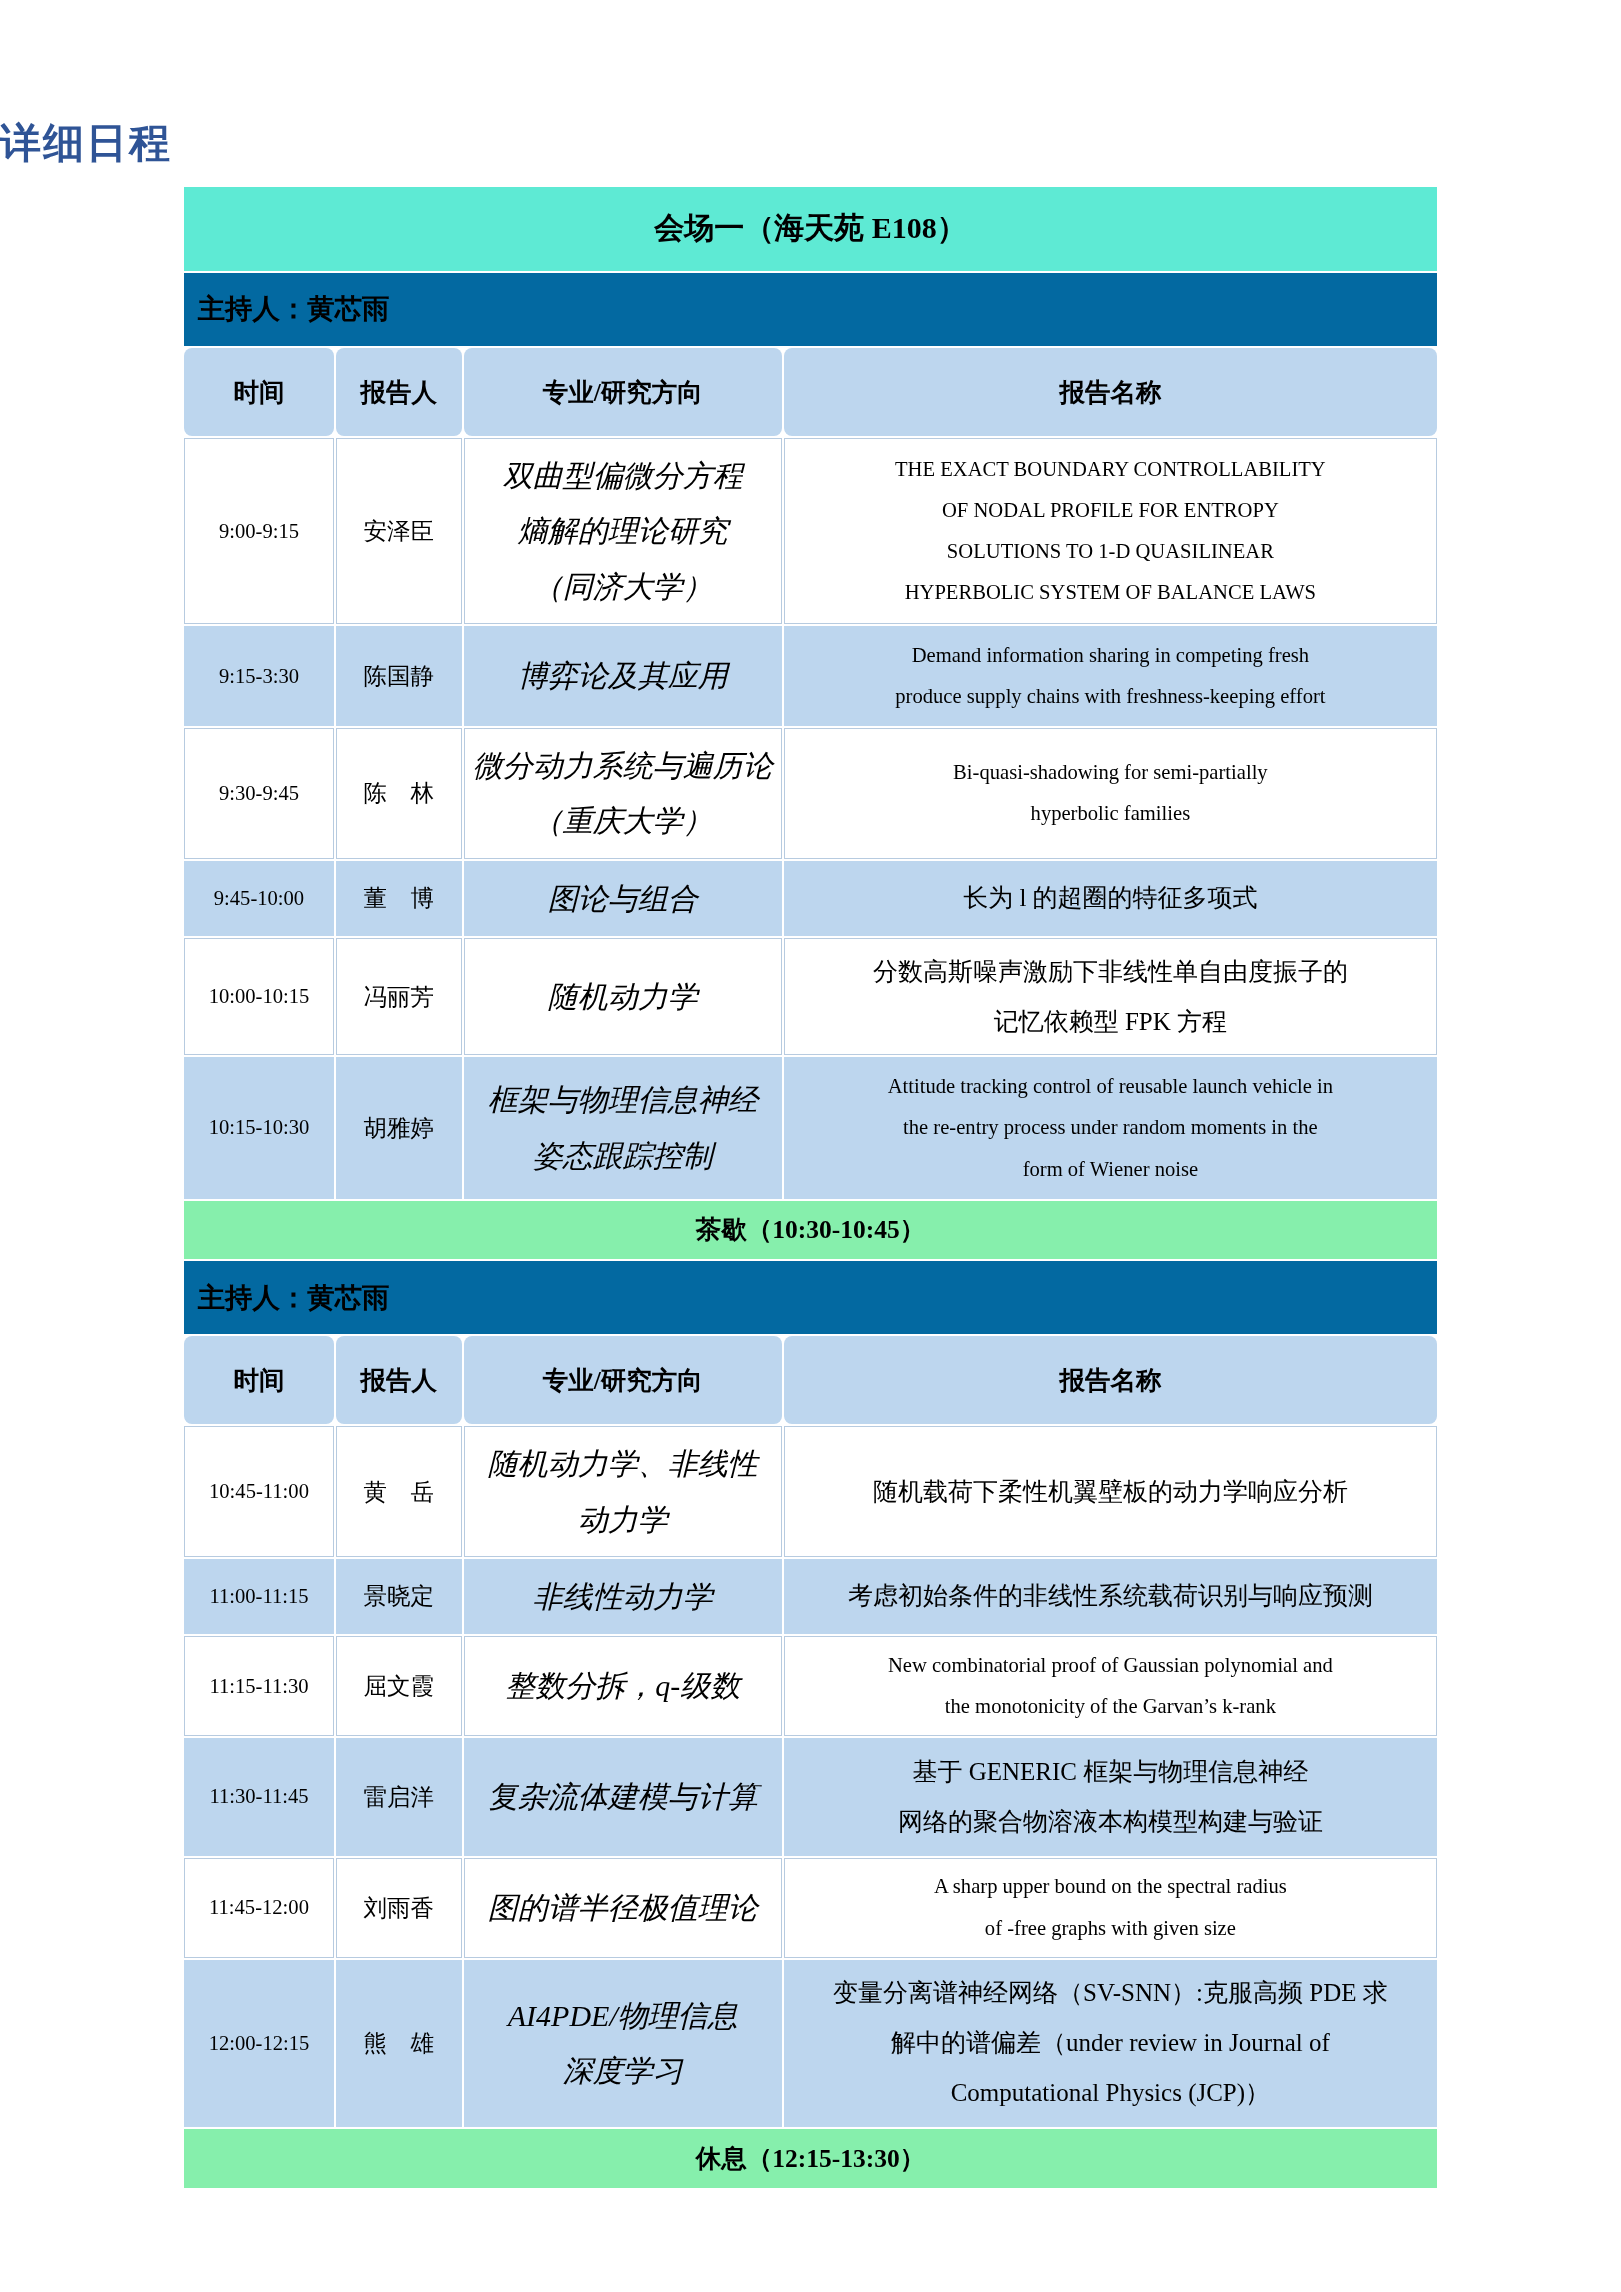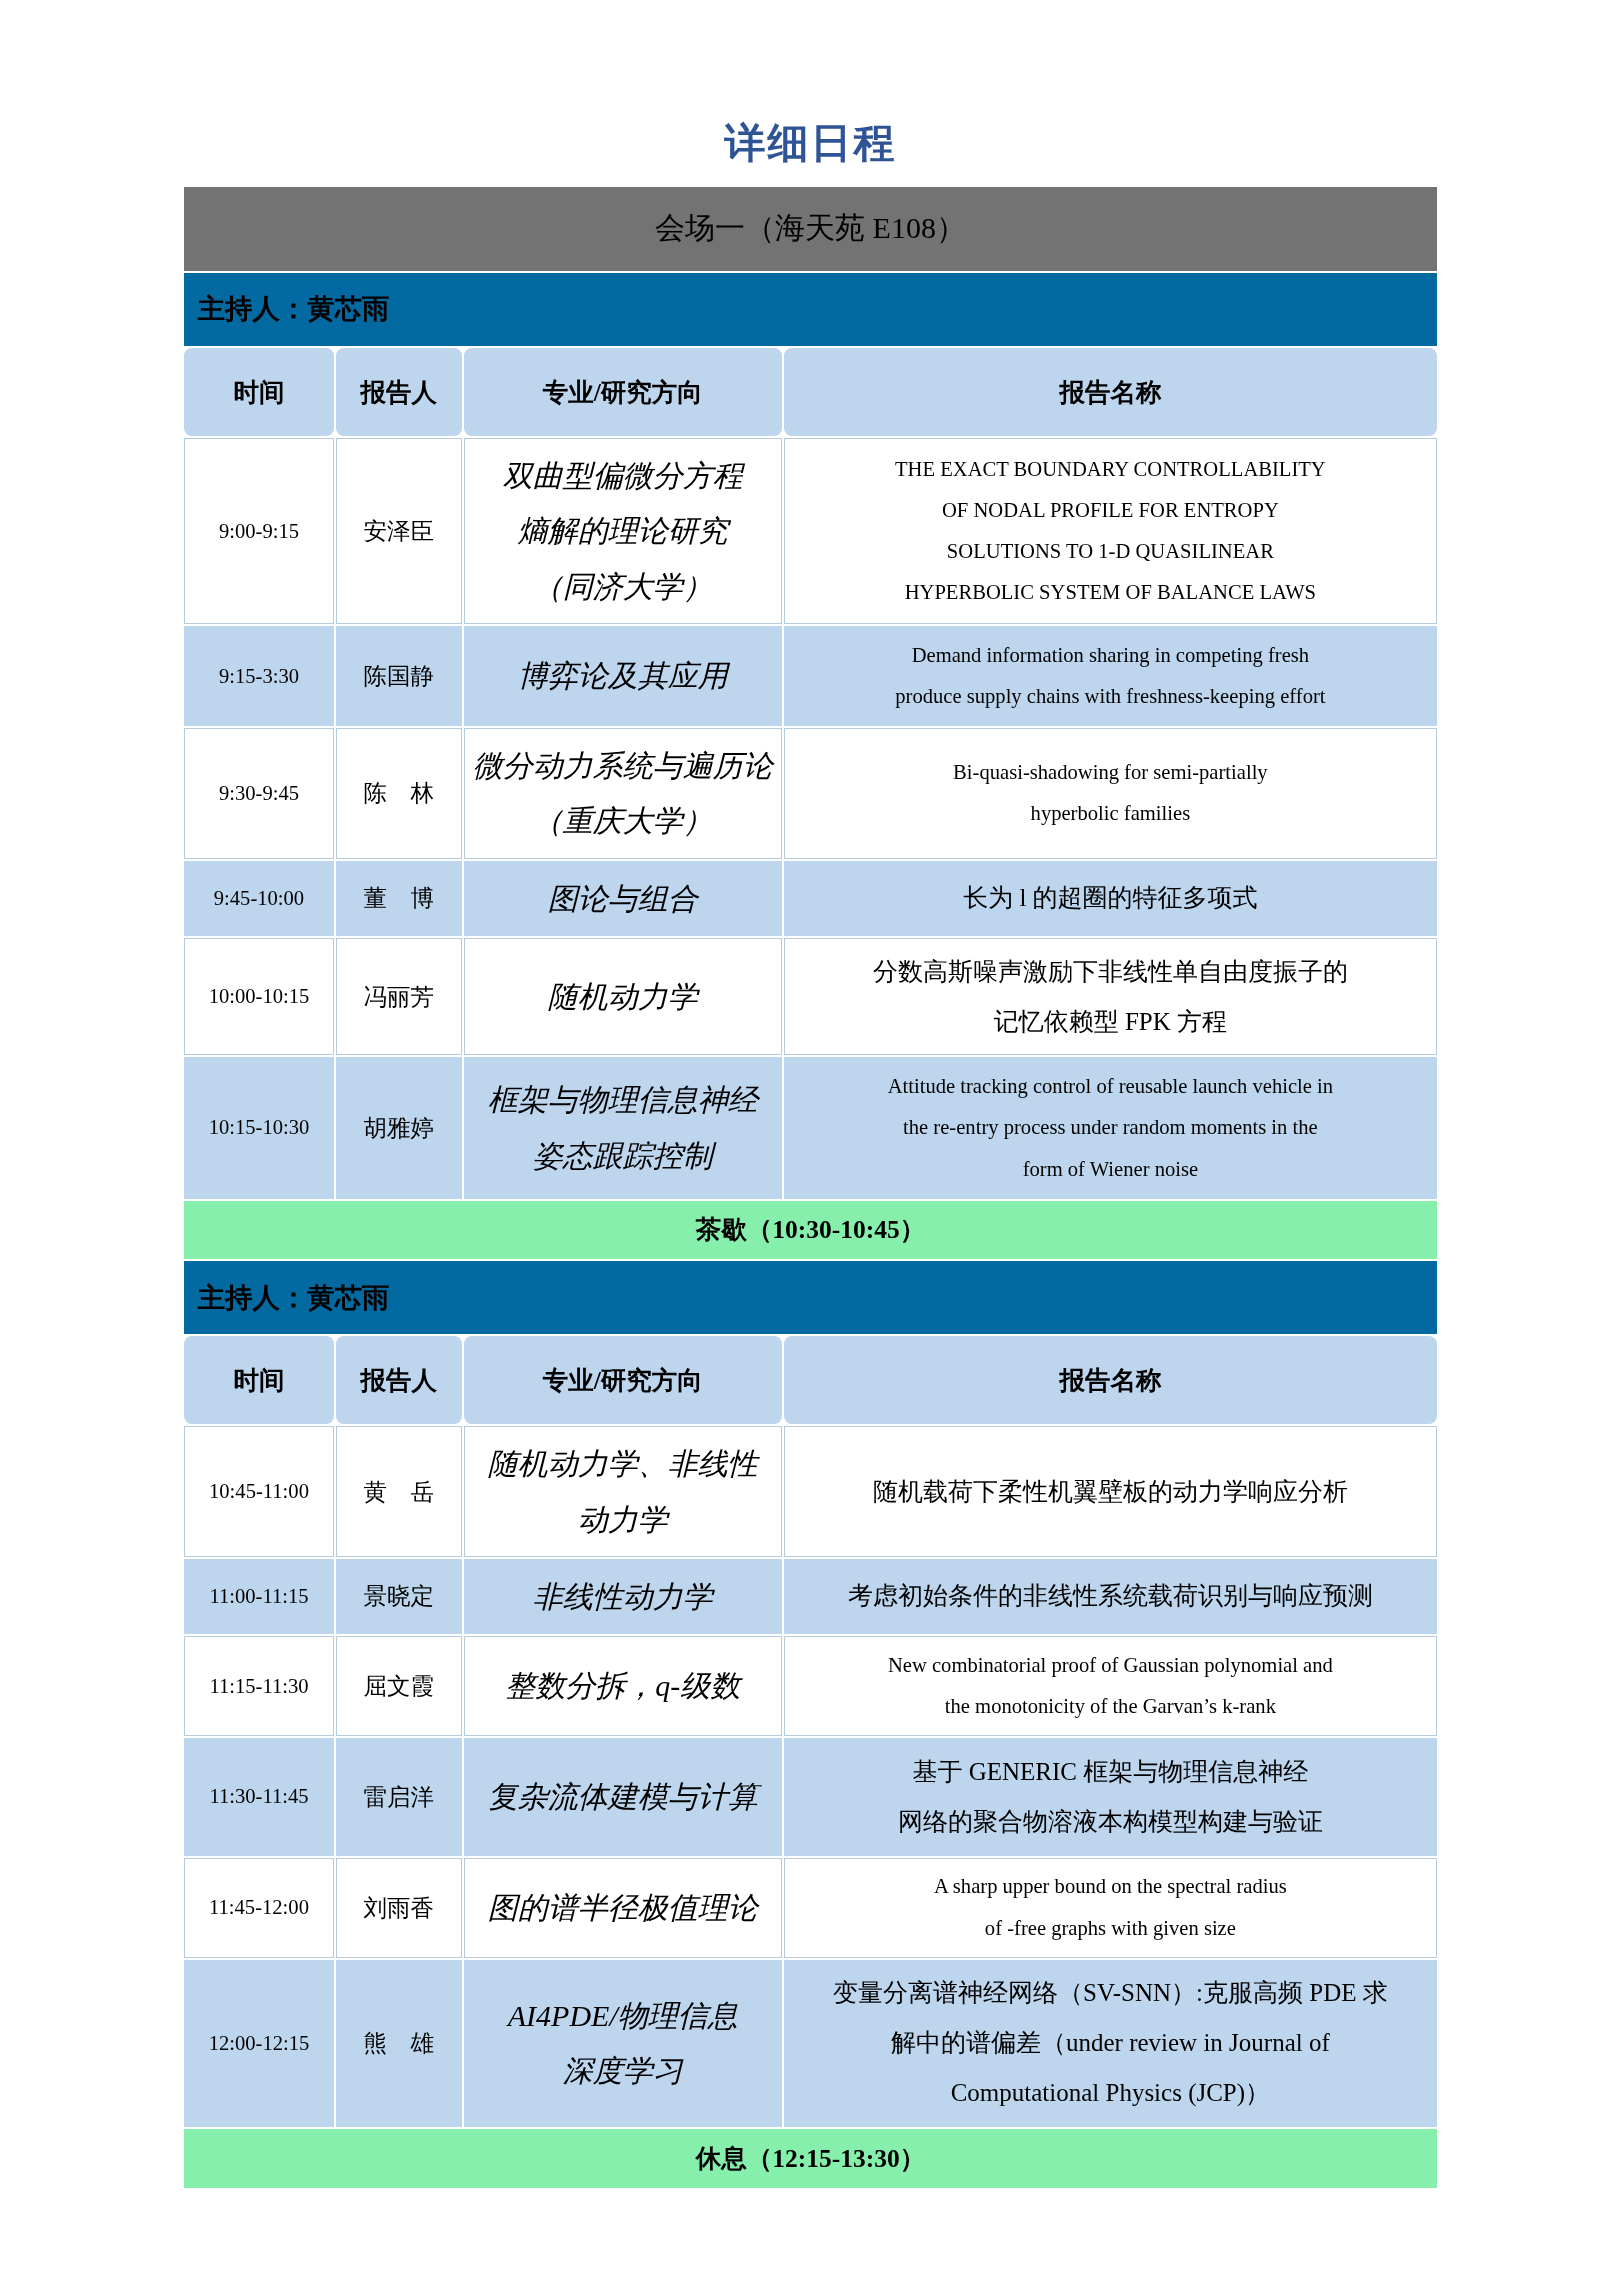--- a/index.html
+++ b/index.html
@@ -13,43 +13,42 @@
     position: relative;
     width: 1621px;
     height: 2293px;
     background: #ffffff;
     overflow: hidden;
   }
   .page-title {
     margin: 0;
     padding-top: 116px;
     padding-bottom: 13.7px;
-    text-align: center;
     font-family: "Liberation Sans", "DejaVu Sans", sans-serif;
     font-size: 41px;
     font-weight: bold;
     color: #2f5496;
     letter-spacing: 2px;
   }
   table.schedule {
     border-collapse: separate;
     border-spacing: 2.9px;
     margin: 0 auto;
     width: 1257px;
     table-layout: fixed;
   }
   td, th {
     vertical-align: middle;
     text-align: center;
     word-wrap: break-word;
   }
   
   .venue-cell {
-    background: #737373;
-    font-weight: normal;
+    background: #5eead4;
+    font-weight: bold;
     font-size: 30px;
     padding: 21.6px 9.8px;
   }
   .host-cell {
     background: #0369a1;
     font-weight: bold;
     font-size: 27.4px;
     text-align: left;
     padding: 18.6px 13.7px;
   }

